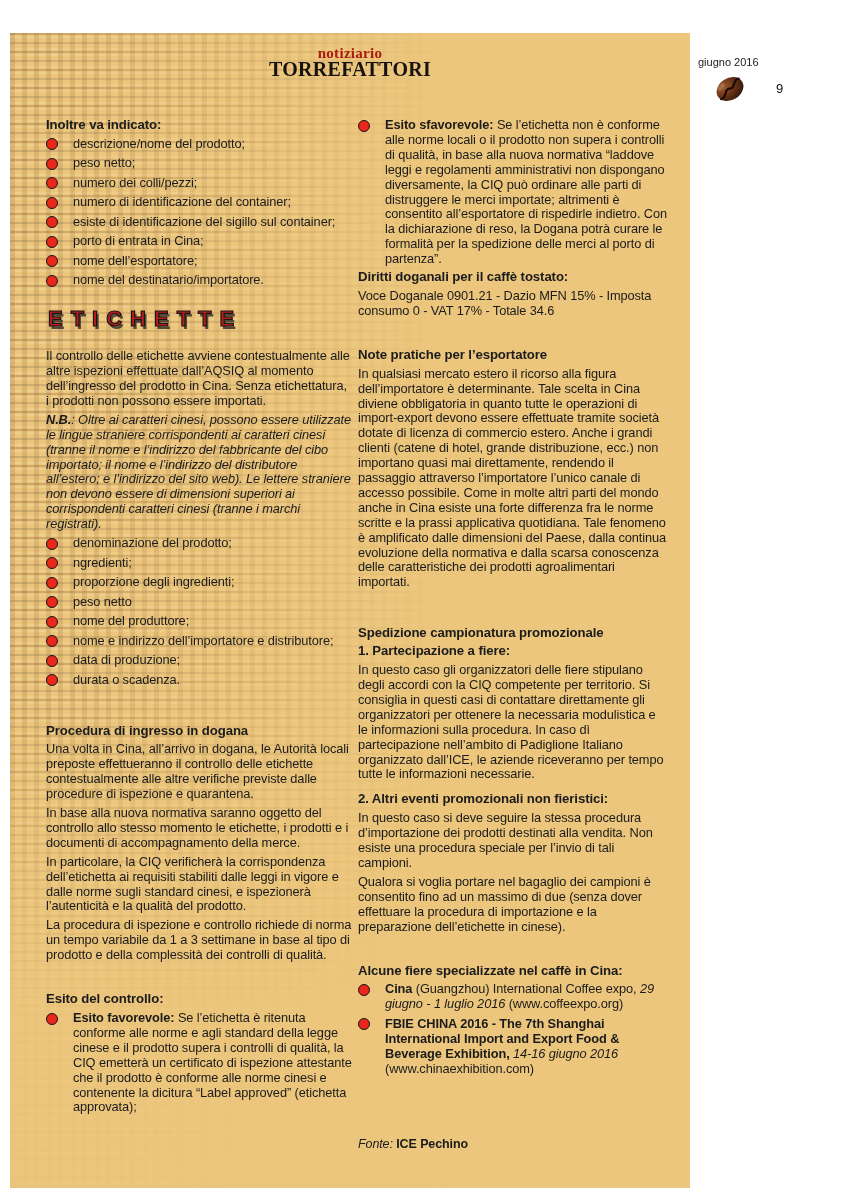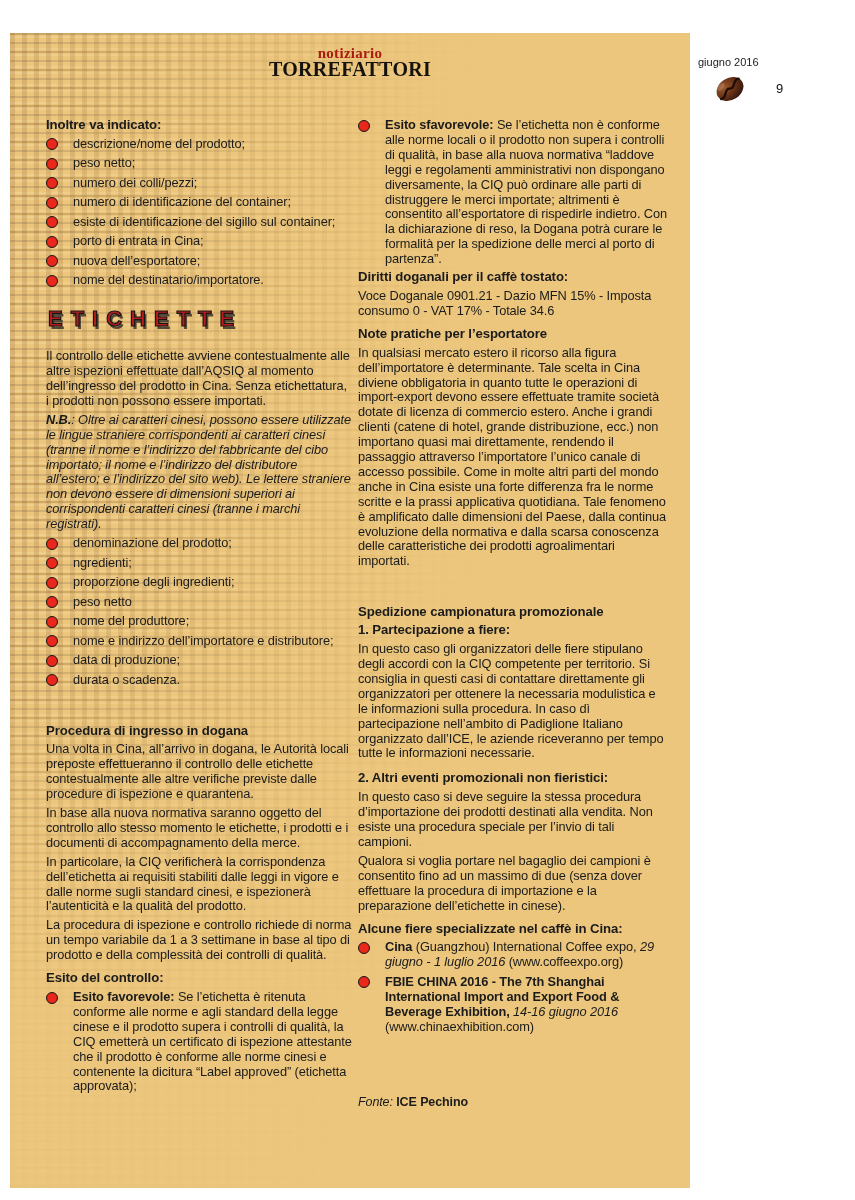--- a/index.html
+++ b/index.html
@@ -27,21 +27,21 @@
   .bean{margin-left:3px;}
   .pagenum{position:absolute;top:81px;left:776px;font-size:13px;color:#111;}
   
   .col{position:absolute;top:85px;font-size:12.8px;line-height:14.9px;letter-spacing:-0.1px;}
   .col-left{left:36px;width:306px;}
   .col-right{left:348px;width:310px;}
   .col > :first-child{margin-top:0 !important;}
   .h{font-weight:bold;font-size:13.2px;margin-top:36px;}
   .h.sp-none{margin-top:3px;}
   .h.sp-sm{margin-top:10px;}
-  .h.sp-lg{margin-top:8px;}
+  .h.sp-lg{margin-top:29px;}
   .p{margin:4px 0 0 0;}
   .p.sp-xl{margin-top:61px;}
   .p.src{font-size:12.5px;}
   .etich{
     margin:24px 0 22px 2px;font-size:22px;font-weight:bold;letter-spacing:8px;
     color:#b91c1c;-webkit-text-stroke:1.2px #161616;
     text-shadow:2px 2.5px 0 rgba(45,42,40,0.8);
   }
   .list{margin-top:4px;}
   .list .li{position:relative;padding-left:27px;margin-top:4.6px;}
@@ -64,21 +64,21 @@
   </div>
   <div class="col col-left" id="col-left">
       <div class="h">Inoltre va indicato:</div>
       <div class="list">
         <div class="li"><span class="dot"></span><span><span>descrizione/nome del prodotto;</span></span></div>
         <div class="li"><span class="dot"></span><span><span>peso netto;</span></span></div>
         <div class="li"><span class="dot"></span><span><span>numero dei colli/pezzi;</span></span></div>
         <div class="li"><span class="dot"></span><span><span>numero di identificazione del container;</span></span></div>
         <div class="li"><span class="dot"></span><span><span>esiste di identificazione del sigillo sul container;</span></span></div>
         <div class="li"><span class="dot"></span><span><span>porto di entrata in Cina;</span></span></div>
-        <div class="li"><span class="dot"></span><span><span>nuova dell’esportatore;</span></span></div>
+        <div class="li"><span class="dot"></span><span><span>nome dell’esportatore;</span></span></div>
         <div class="li"><span class="dot"></span><span><span>nome del destinatario/importatore.</span></span></div>
       </div>
       <div class="etich">ETICHETTE</div>
       <p class="p"><span>Il controllo delle etichette avviene contestualmente alle altre ispezioni effettuate dall’AQSIQ al momento dell’ingresso del prodotto in Cina. Senza etichettatura, i prodotti non possono essere importati.</span></p>
       <p class="p"><span class="rs-bolditalic">N.B.</span><span class="rs-italic">: Oltre ai caratteri cinesi, possono essere utilizzate le lingue straniere corrispondenti ai caratteri cinesi (tranne il nome e l’indirizzo del fabbricante del cibo importato; il nome e l’indirizzo del distributore all’estero; e l’indirizzo del sito web). Le lettere straniere non devono essere di dimensioni superiori ai corrispondenti caratteri cinesi (tranne i marchi registrati).</span></p>
       <div class="list">
         <div class="li"><span class="dot"></span><span><span>denominazione del prodotto;</span></span></div>
         <div class="li"><span class="dot"></span><span><span>ngredienti;</span></span></div>
         <div class="li"><span class="dot"></span><span><span>proporzione degli ingredienti;</span></span></div>
         <div class="li"><span class="dot"></span><span><span>peso netto</span></span></div>

